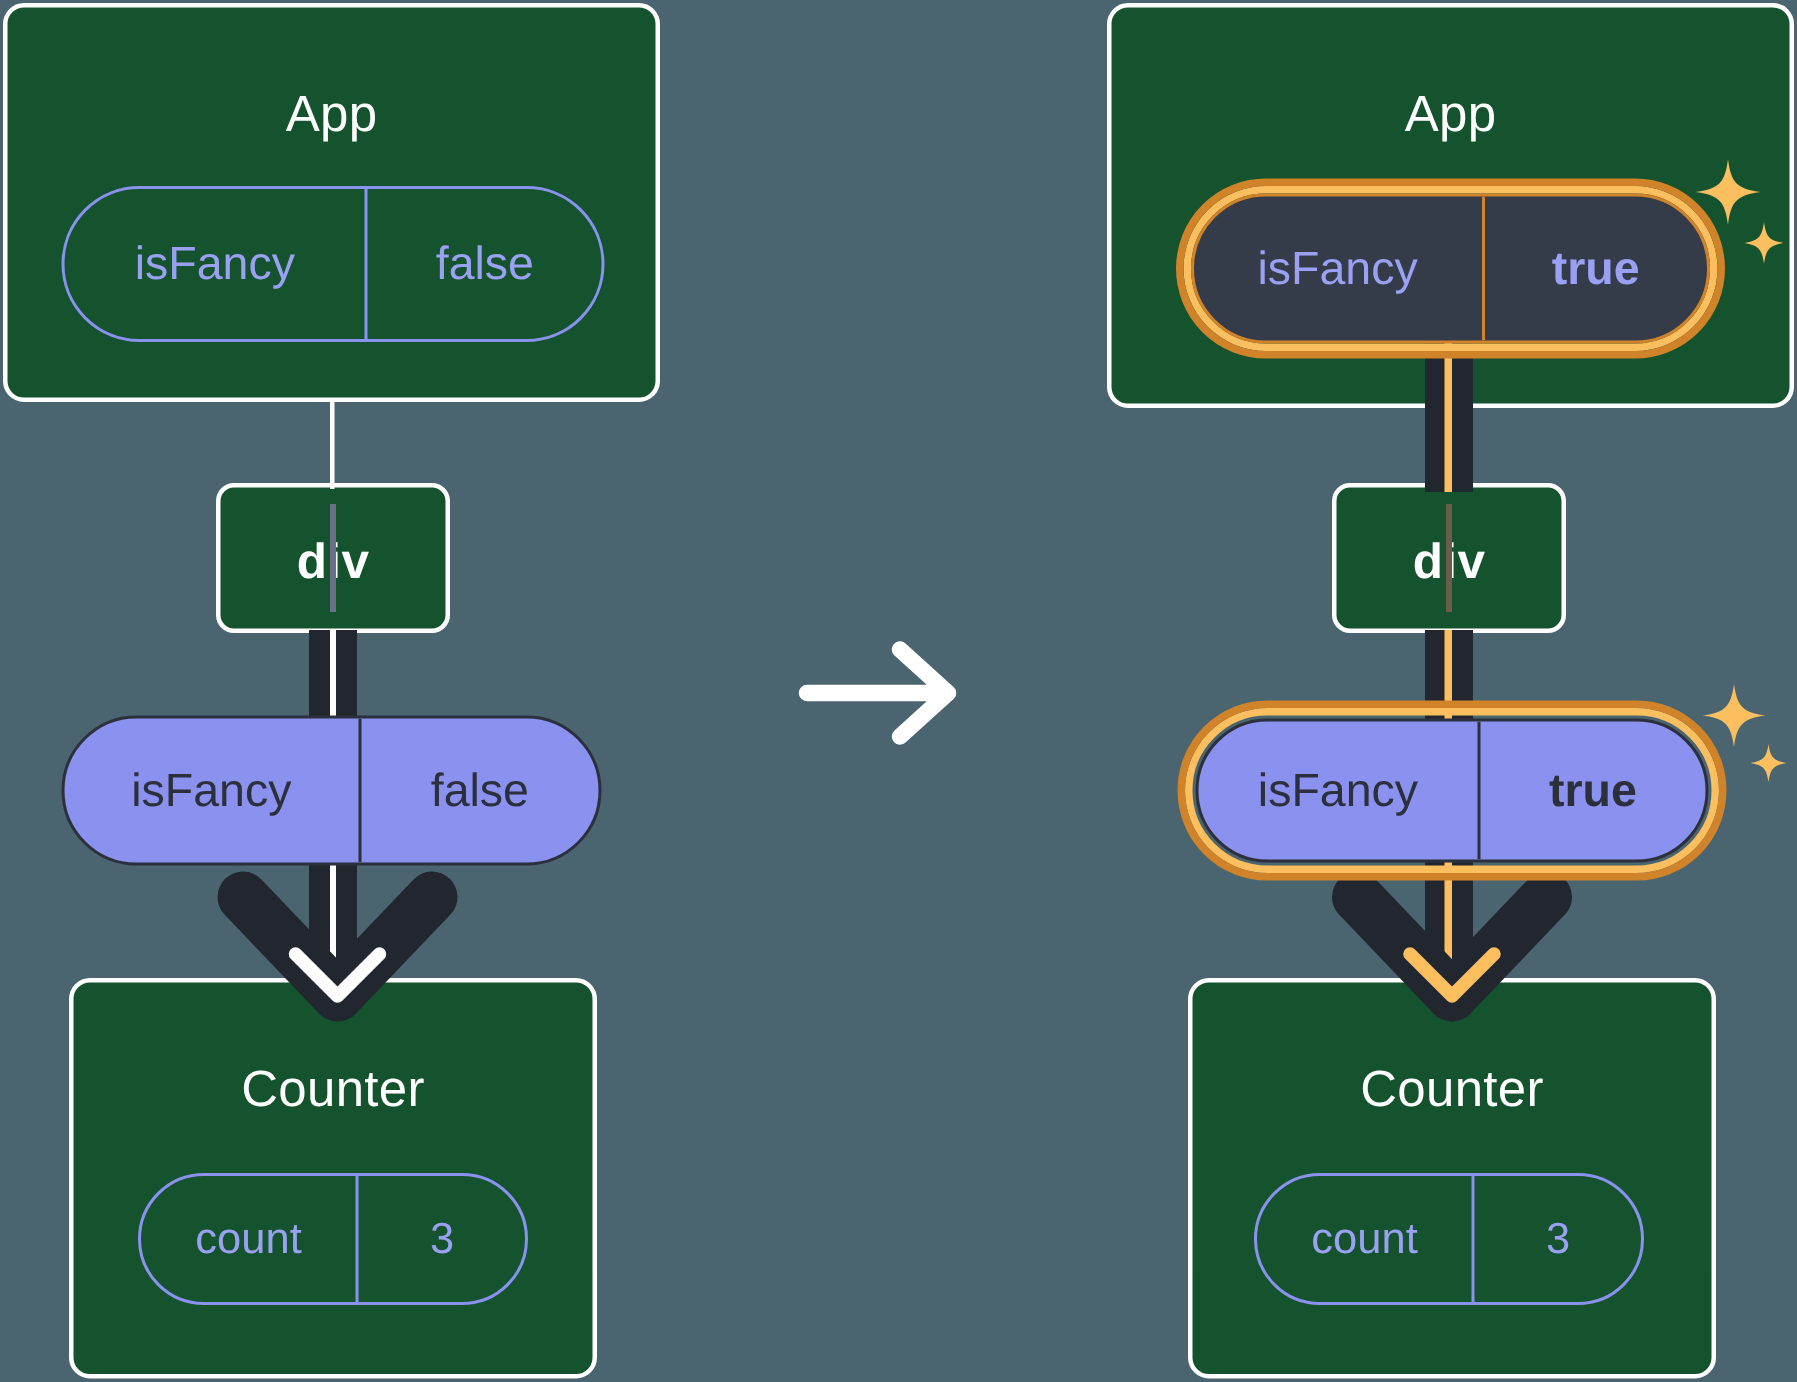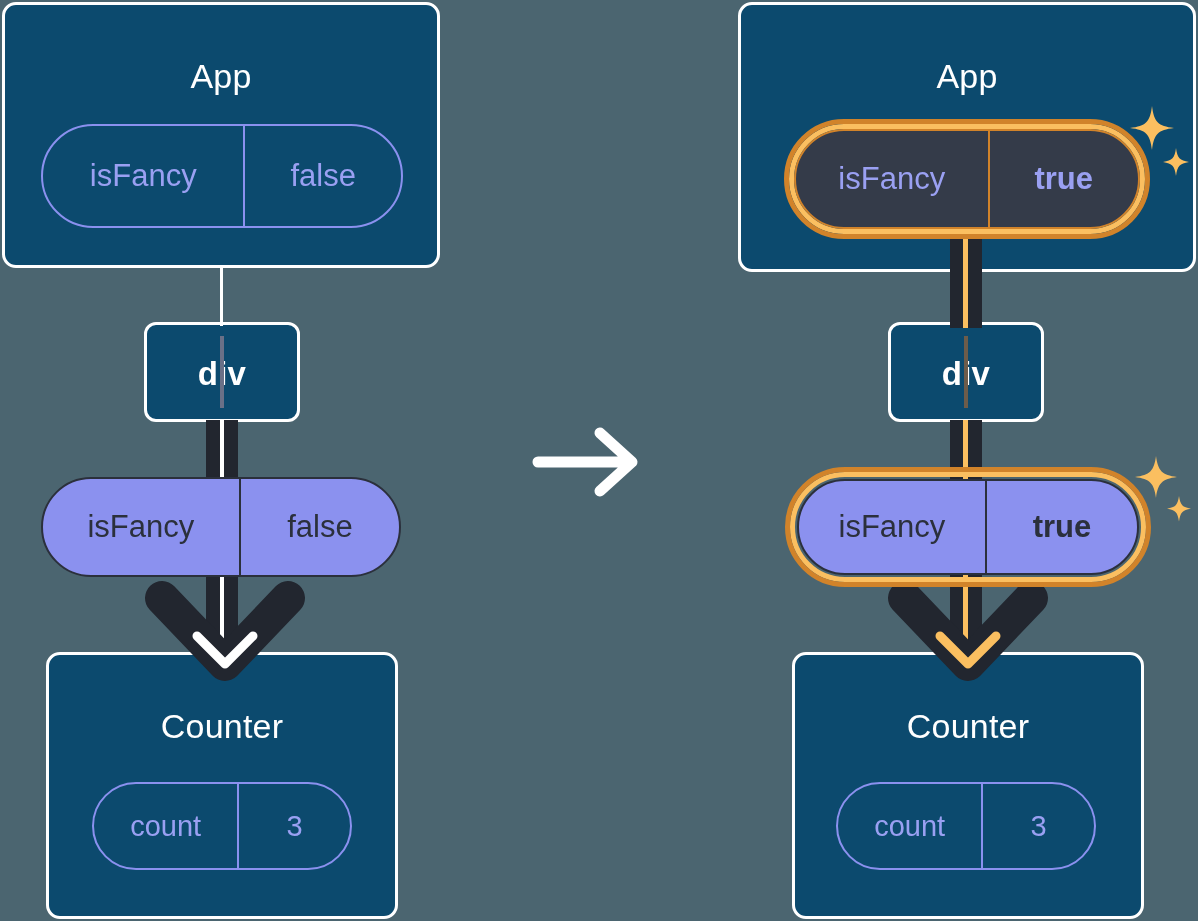--- a/index.html
+++ b/index.html
@@ -8,21 +8,21 @@
     background:#4b6570;
     font-family:"Liberation Sans","DejaVu Sans",sans-serif;
     overflow:hidden;
     position:relative;
   }
   .stage{position:absolute;inset:0;}
 
   
   .node-box{
     position:absolute;
-    background:#0c4a6e;
+    background:#14532d;
     border:3px solid #ffffff;
     border-radius:14px;
     box-sizing:border-box;
   }
   .node-title{
     position:absolute;
     left:0;right:0;
     text-align:center;
     color:#ffffff;
     font-size:34px;

